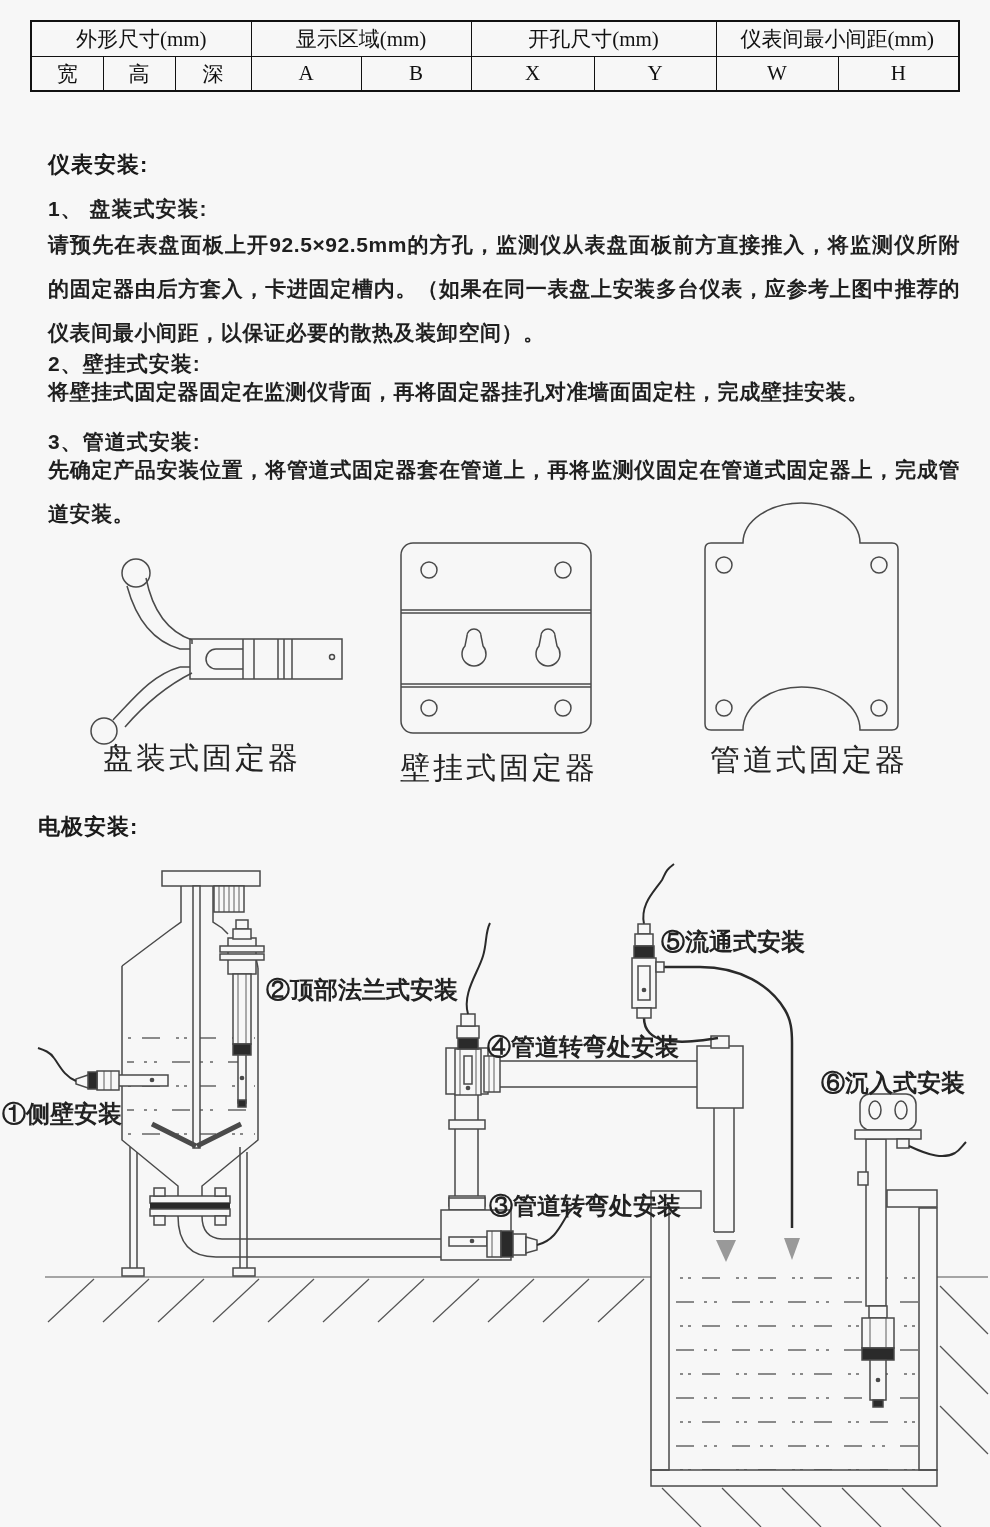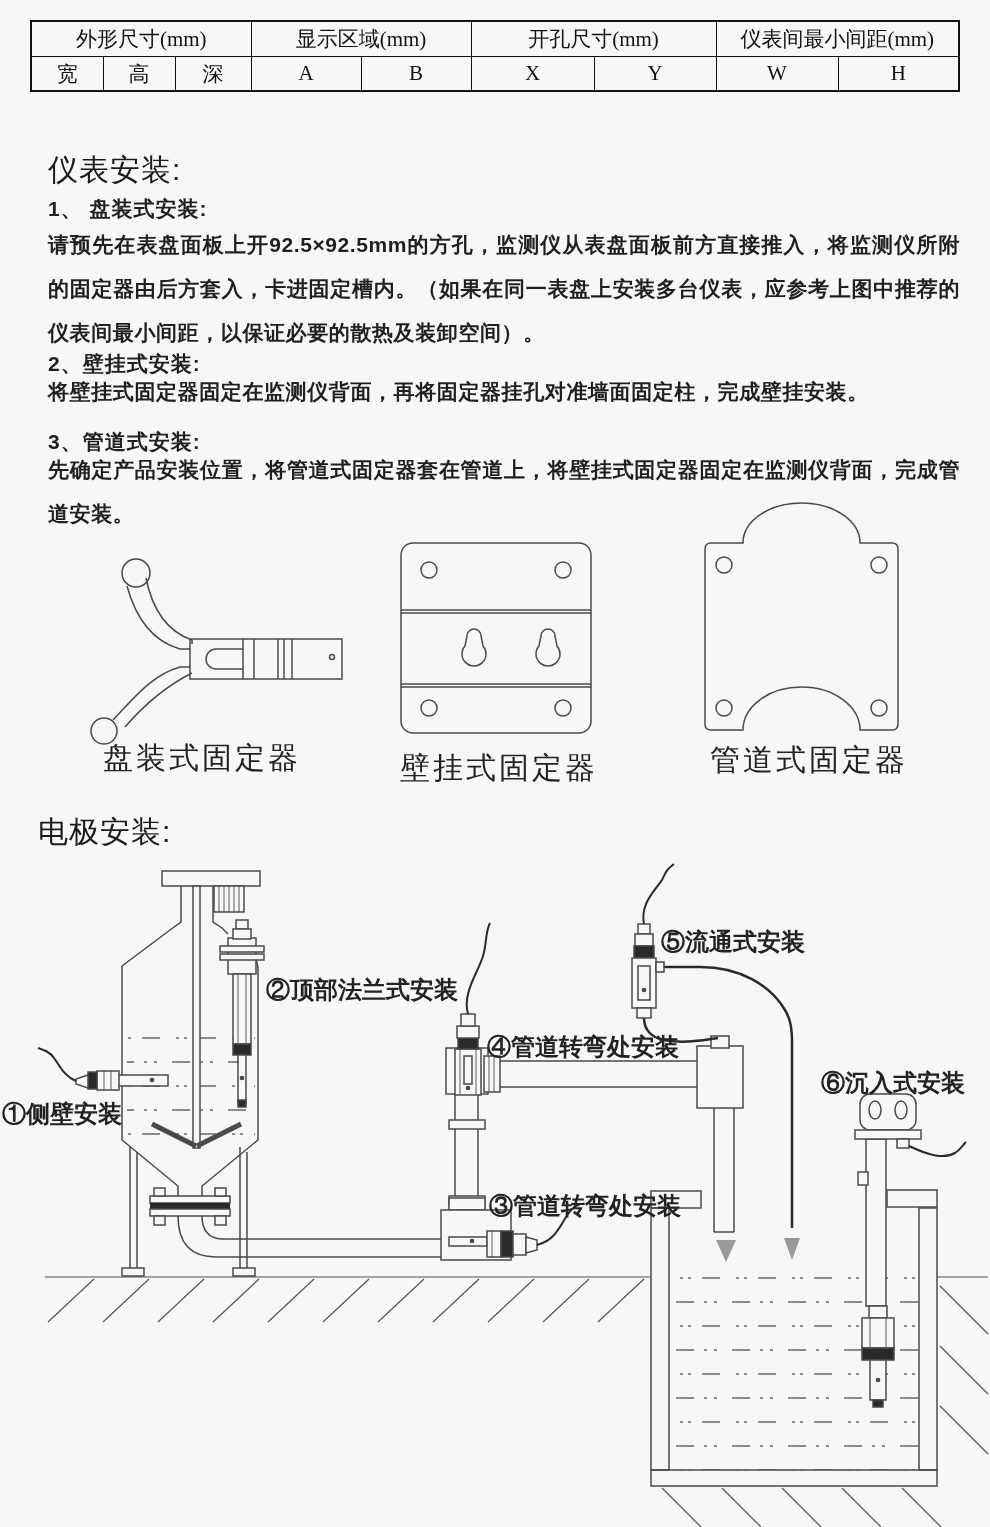--- a/index.html
+++ b/index.html
@@ -7,21 +7,21 @@
   .page{position:relative;width:990px;height:1527px;background:#f7f7f7;overflow:hidden;color:#1f1f1f;}
   
   table.spec{position:absolute;left:30px;top:20px;width:928px;border-collapse:collapse;
     border:2px solid #111;font-family:"Liberation Serif",serif;color:#111;table-layout:fixed;}
   table.spec th,table.spec td{border:1.5px solid #111;text-align:center;vertical-align:middle;
     font-weight:normal;padding:0;}
   table.spec tr.r1 th{height:34px;font-size:21px;margin-top:19px;}
   table.spec tr.r2 th{height:33px;font-size:21px;}
   table.spec tr.r3 td{height:34px;font-size:20px;}
   
-  .h1{position:absolute;font-size:30px;font-weight:400;letter-spacing:1px;color:#1a1a1a;}
+  .h1{position:absolute;font-size:22px;font-weight:700;letter-spacing:1px;color:#1a1a1a;}
   .step-title{position:absolute;font-size:21px;font-weight:600;letter-spacing:1px;color:#1f1f1f;}
   .para{position:absolute;font-size:21px;font-weight:700;line-height:44px;letter-spacing:0.6px;
     color:#1f1f1f;text-align:justify;}
   
   .fix-label{position:absolute;font-family:"Liberation Serif",serif;font-size:30px;color:#222;
     letter-spacing:3px;white-space:nowrap;}
   
   .diag-label{position:absolute;font-size:24px;font-weight:600;color:#222;white-space:nowrap;}
   svg{position:absolute;overflow:visible;}
   .ln{stroke:#4a4a4a;fill:none;stroke-width:1.5px;}
@@ -63,21 +63,21 @@
     </tr>
   </tbody>
     </table>
 
   <div class="h1" style="left:48px;top:150px">仪表安装:</div>
   <div class="step-title" style="left:48px;top:195px">1、 盘装式安装:</div>
   <div class="para" style="left:48px;top:223px;width:912px">请预先在表盘面板上开92.5×92.5mm的方孔，监测仪从表盘面板前方直接推入，将监测仪所附的固定器由后方套入，卡进固定槽内。（如果在同一表盘上安装多台仪表，应参考上图中推荐的仪表间最小间距，以保证必要的散热及装卸空间）。</div>
   <div class="step-title" style="left:48px;top:350px">2、壁挂式安装:</div>
   <div class="para" style="left:48px;top:370px;width:912px">将壁挂式固定器固定在监测仪背面，再将固定器挂孔对准墙面固定柱，完成壁挂安装。</div>
   <div class="step-title" style="left:48px;top:428px">3、管道式安装:</div>
-  <div class="para" style="left:48px;top:448px;width:912px">先确定产品安装位置，将管道式固定器套在管道上，将壁挂式固定器固定在监测仪背面，完成管道安装。</div>
+  <div class="para" style="left:48px;top:448px;width:912px">先确定产品安装位置，将管道式固定器套在管道上，再将监测仪固定在管道式固定器上，完成管道安装。</div>
 
   <svg style="left:40px;top:545px" width="320" height="195" viewBox="0 0 320 195">
     <g class="ln">
       <circle cx="96" cy="28" r="14"></circle>
       <circle cx="64" cy="186" r="13"></circle>
       <path d="M87,41 C96,74 112,96 140,104 L150,104"></path>
       <path d="M106,33 C112,63 126,86 152,95 L152,99"></path>
       <path d="M140,122 L150,122 M140,122 C112,130 95,152 73,175"></path>
       <path d="M152,128 C128,140 104,160 85,182"></path>
       <rect x="150" y="94" width="152" height="40"></rect>

